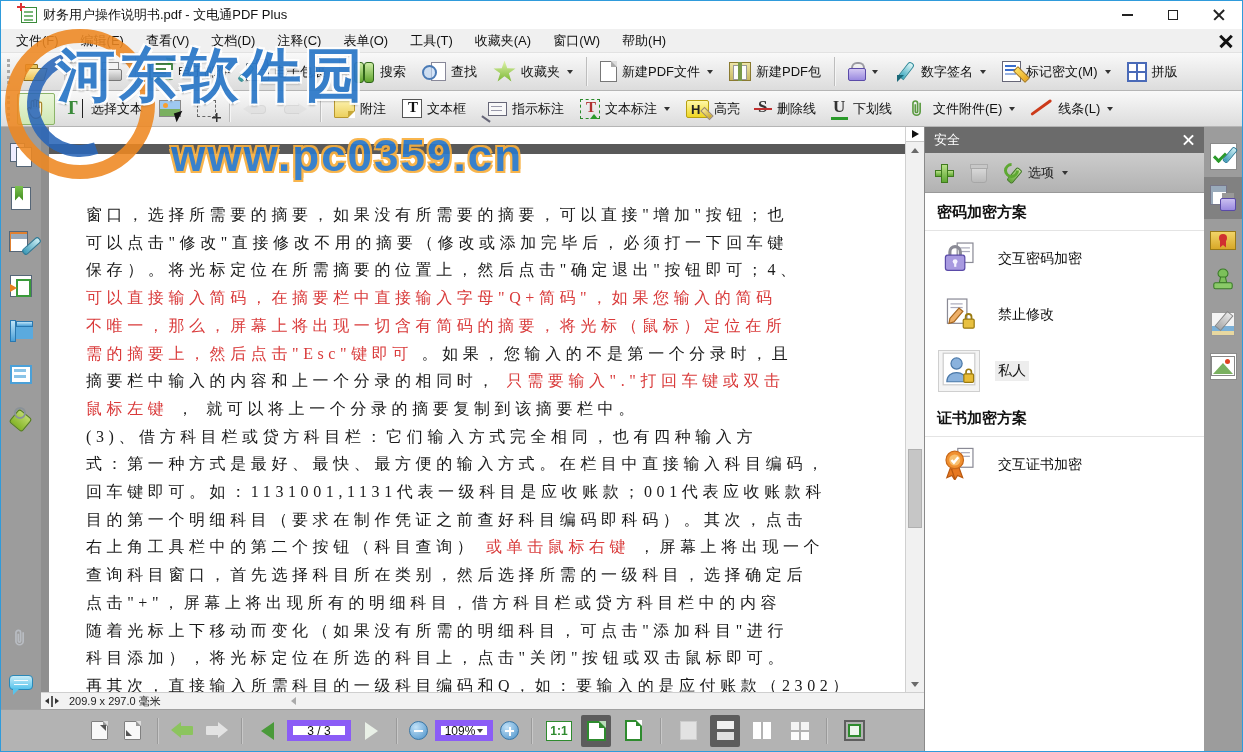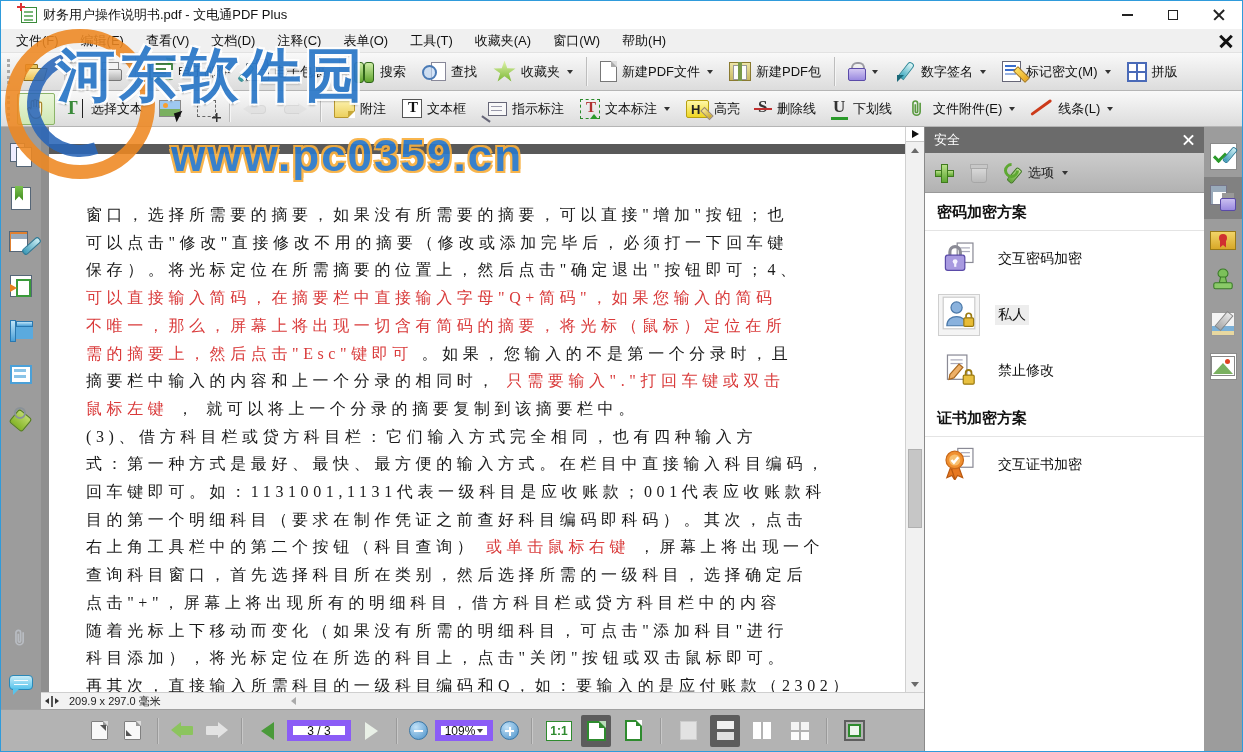--- a/index.html
+++ b/index.html
@@ -609,44 +609,44 @@
                   <line x1="15" y1="6.5" x2="23" y2="6.5" stroke="#aab"></line>
                   <line x1="15" y1="9.5" x2="23" y2="9.5" stroke="#aab"></line>
                   <path d="M6.5 13V9.8a4.3 4.3 0 0 1 8.6 0V13" fill="none" stroke="#8a8a95" stroke-width="2.6"></path>
                   <rect x="2.8" y="12.5" width="16" height="12.5" rx="2" fill="#a89ae0" stroke="#5a4aa8"></rect>
                   <circle cx="10.8" cy="17.8" r="2" fill="#f4f2ff"></circle>
                   <rect x="10" y="18.5" width="1.8" height="3.6" fill="#f4f2ff"></rect>
                 </svg></span>
             </span>
             <span class="pitem-label">交互密码加密</span>
           </div>
-          <div class="pitem sel">
-            <span class="tile">
-              <span class="ic ic-person"><svg width="34" height="34" viewBox="0 0 28 28">
-                  <rect x="1" y="1" width="26" height="26" fill="#fff" stroke="#ccc"></rect>
-                  <circle cx="12" cy="9.5" r="4.6" fill="#8ab2dd" stroke="#4a78a8"></circle>
-                  <path d="M4 24.5c0-5.2 4-7.6 8-7.6s8 2.4 8 7.6z" fill="#8ab2dd" stroke="#4a78a8"></path>
-                  <rect x="18" y="18" width="8" height="7" rx="1" fill="#e8bc36" stroke="#9a7a10"></rect>
-                  <path d="M19.8 18v-1.6a2.2 2.2 0 0 1 4.4 0V18" fill="none" stroke="#9a7a10" stroke-width="1.4"></path>
-                </svg></span>
-            </span>
-            <span class="pitem-label">私人</span>
-          </div>
           <div class="pitem">
             <span class="tile">
               <span class="ic ic-pen-lock"><svg width="34" height="34" viewBox="0 0 28 28">
                   <rect x="4.5" y="2.5" width="16" height="20" fill="#fff" stroke="#8a8a95"></rect>
                   <line x1="7" y1="6.5" x2="17" y2="6.5" stroke="#aab"></line>
                   <line x1="7" y1="9.5" x2="17" y2="9.5" stroke="#aab"></line>
                   <path d="M6.5 18.5 14 10l3.2 2.7-7.4 8.6-4 1.2z" fill="#eeb068" stroke="#a86820"></path>
                   <rect x="17.5" y="19" width="9" height="7.5" rx="1" fill="#e8c040" stroke="#9a7a10"></rect>
                   <path d="M19.5 19v-1.8a2.4 2.4 0 0 1 4.8 0V19" fill="none" stroke="#9a7a10" stroke-width="1.5"></path>
                 </svg></span>
             </span>
             <span class="pitem-label">禁止修改</span>
+          </div>
+          <div class="pitem sel">
+            <span class="tile">
+              <span class="ic ic-person"><svg width="34" height="34" viewBox="0 0 28 28">
+                  <rect x="1" y="1" width="26" height="26" fill="#fff" stroke="#ccc"></rect>
+                  <circle cx="12" cy="9.5" r="4.6" fill="#8ab2dd" stroke="#4a78a8"></circle>
+                  <path d="M4 24.5c0-5.2 4-7.6 8-7.6s8 2.4 8 7.6z" fill="#8ab2dd" stroke="#4a78a8"></path>
+                  <rect x="18" y="18" width="8" height="7" rx="1" fill="#e8bc36" stroke="#9a7a10"></rect>
+                  <path d="M19.8 18v-1.6a2.2 2.2 0 0 1 4.4 0V18" fill="none" stroke="#9a7a10" stroke-width="1.4"></path>
+                </svg></span>
+            </span>
+            <span class="pitem-label">私人</span>
           </div>
           <div class="psec-h">证书加密方案</div>
           <div class="pitem">
             <span class="tile">
               <span class="ic ic-ribbon-doc"><svg width="34" height="34" viewBox="0 0 28 28">
                   <rect x="13" y="2" width="12.5" height="15.5" fill="#fff" stroke="#8a8a95"></rect>
                   <line x1="15.5" y1="5.5" x2="23" y2="5.5" stroke="#aab"></line>
                   <line x1="15.5" y1="8.5" x2="23" y2="8.5" stroke="#aab"></line>
                   <path d="M7.5 16.5 4 26l4.2-1.7 2 3.2 3-8.5z" fill="#e87820" stroke="#b85810"></path>
                   <path d="M13.5 16.5 17 26l-4.2-1.7-2 3.2-3-8.5z" fill="#e87820" stroke="#b85810"></path>

